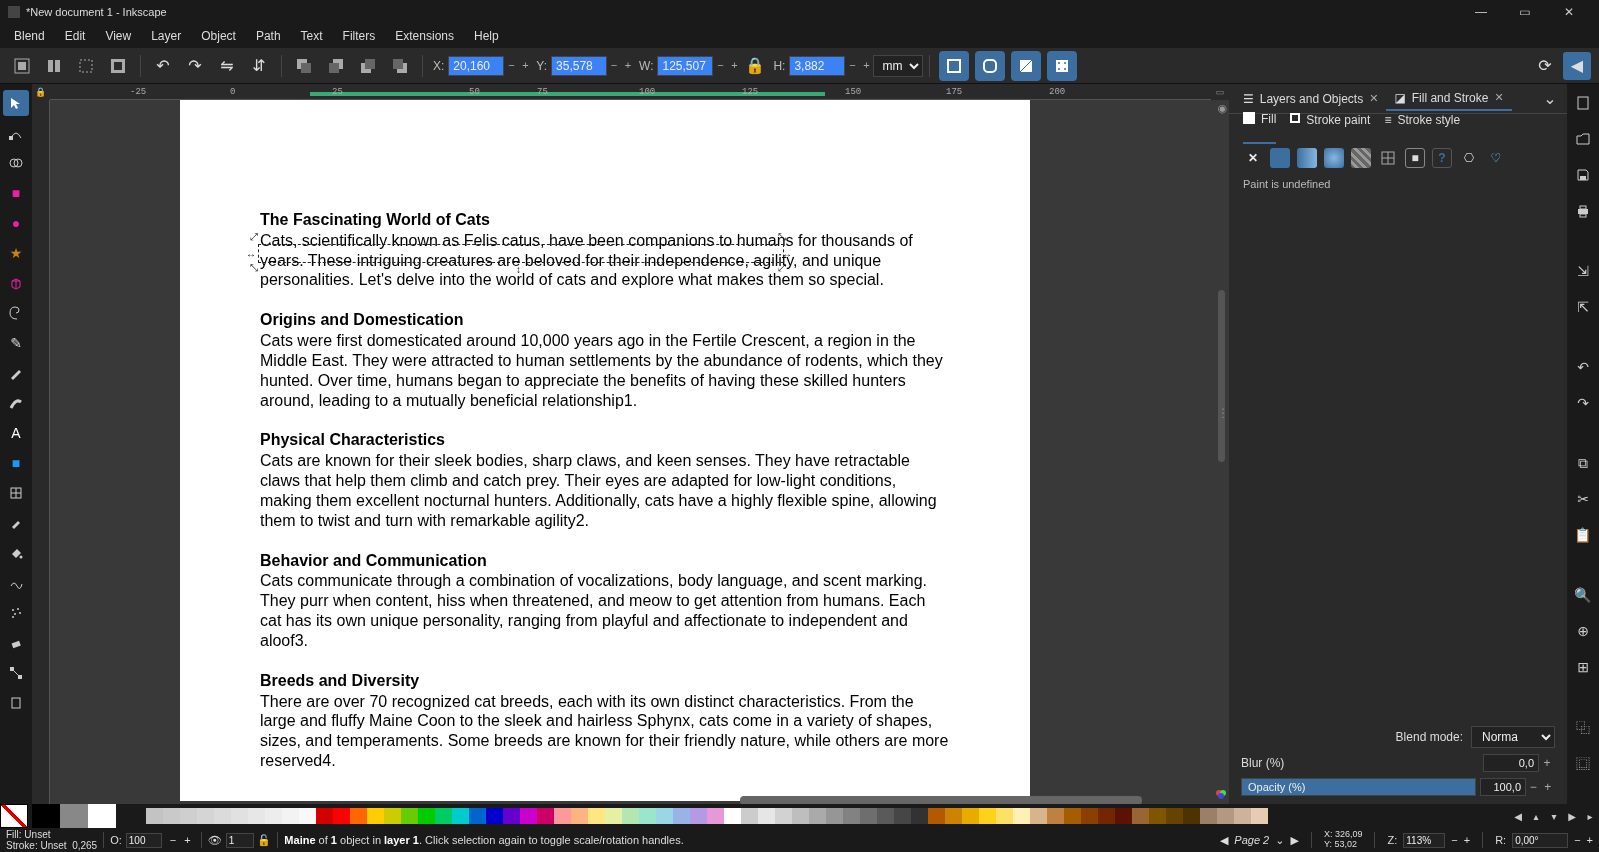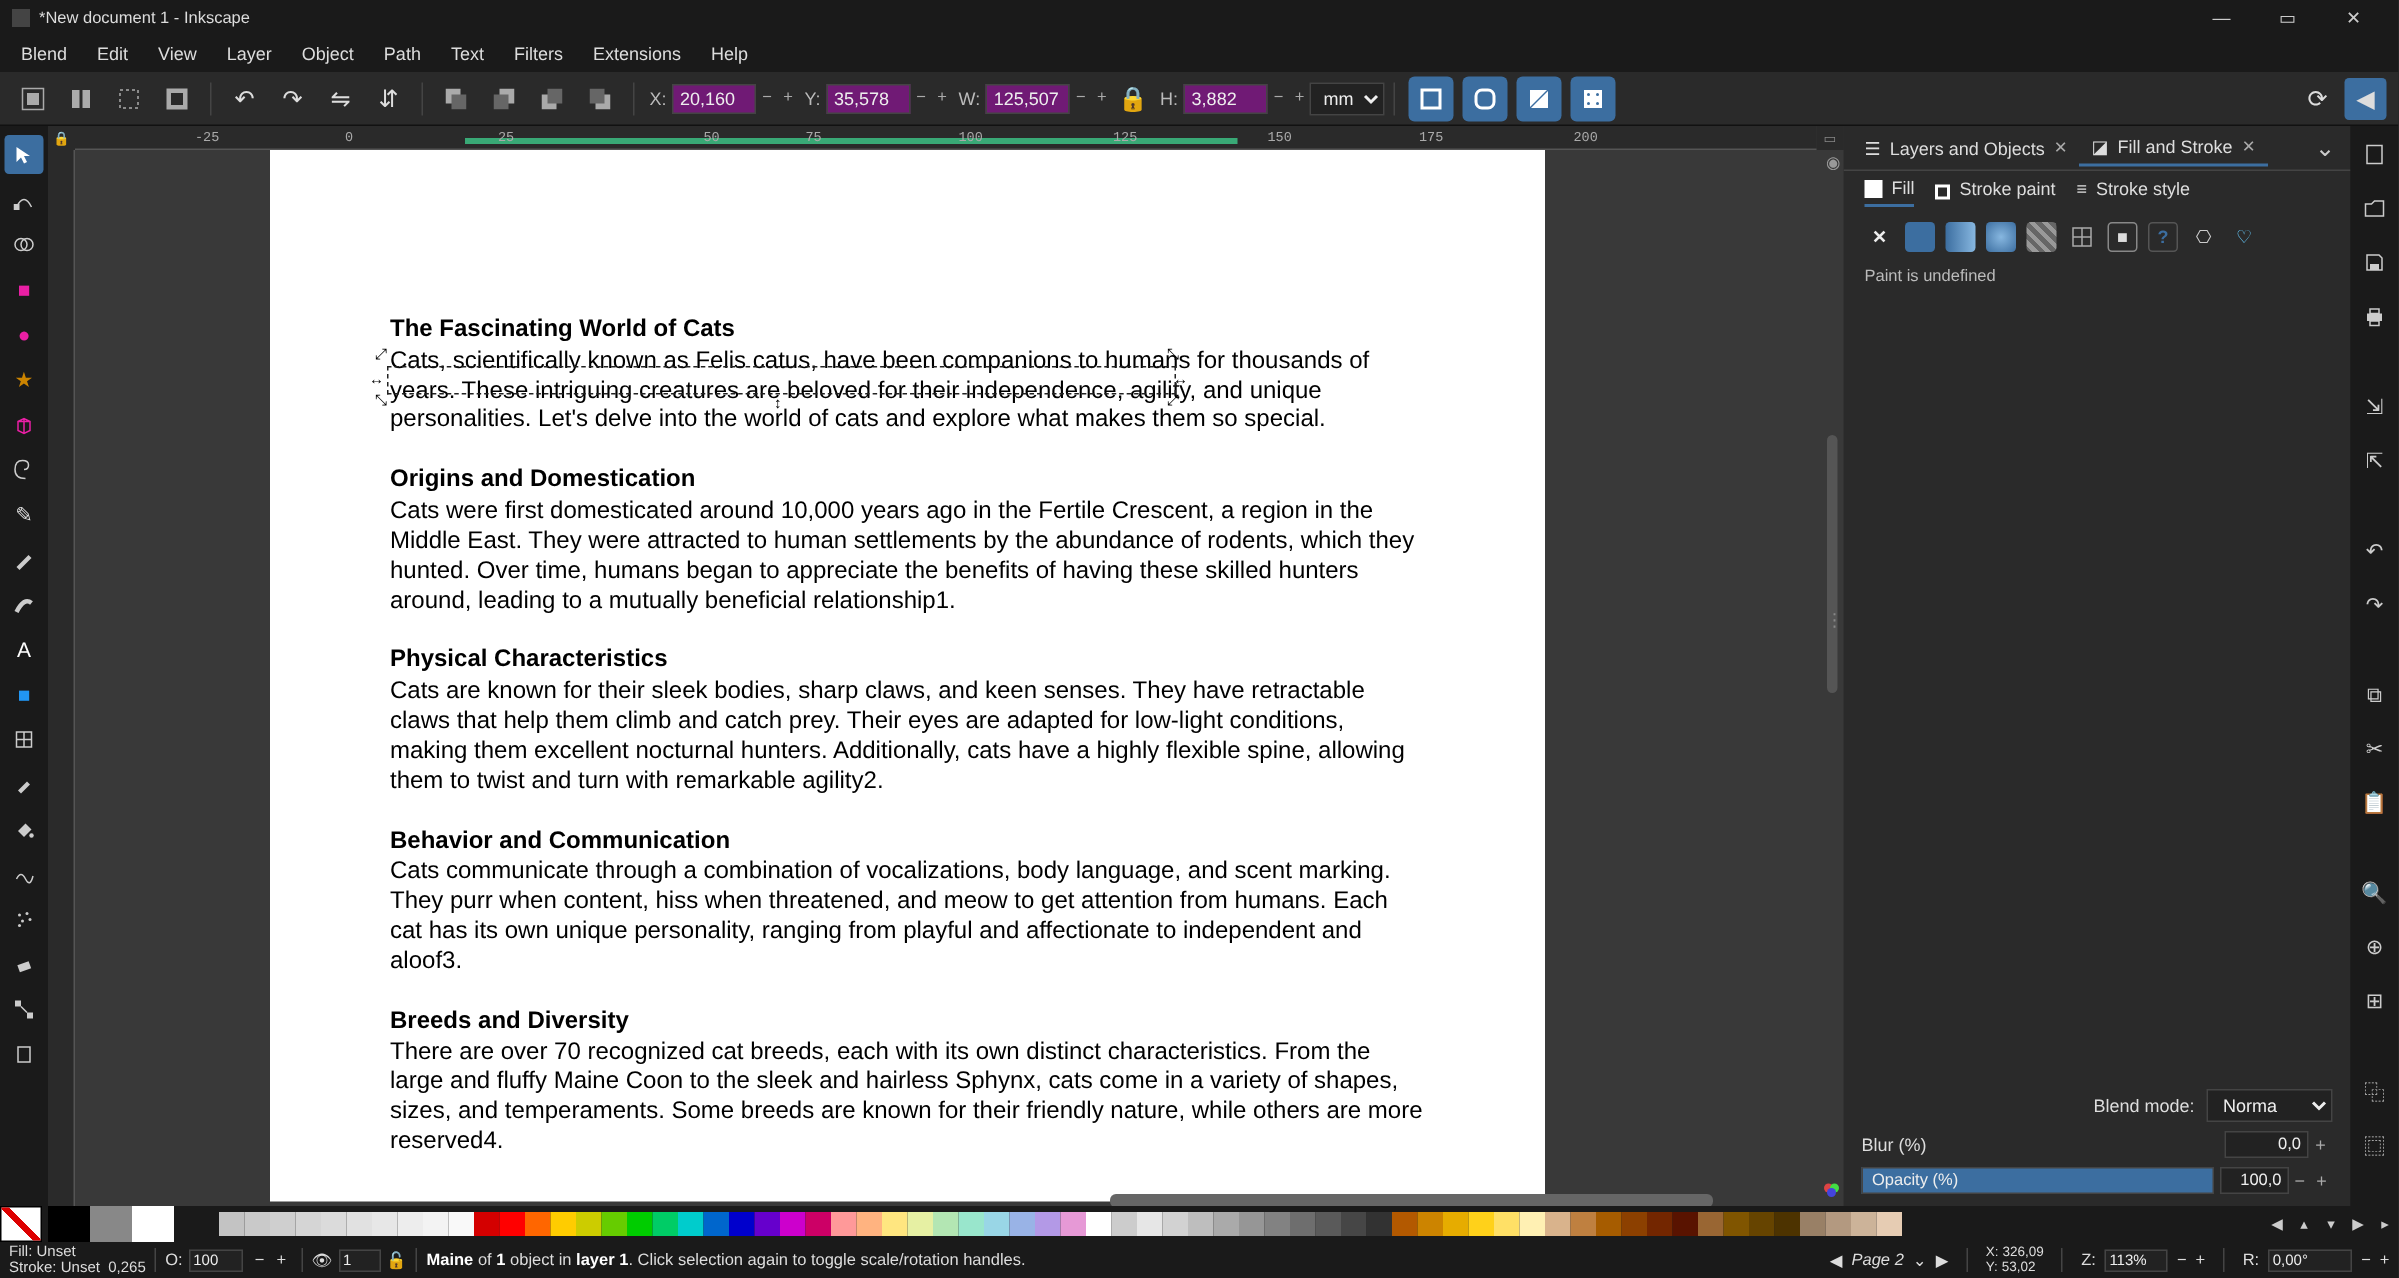--- a/index.html
+++ b/index.html
@@ -13,21 +13,21 @@
 
 
 .menubar { height: 24px; background: #1a1a1a; display: flex; align-items: center; padding: 0 4px; font-size: 12px; }
 .menubar .menu-item { padding: 4px 10px; cursor: pointer; }
 
 
 .tooloptions { height: 36px; background: #2a2a2a; display: flex; align-items: center; padding: 0 6px; border-bottom: 1px solid #111; }
 .tooloptions .tbtn { width: 28px; height: 28px; display: flex; align-items: center; justify-content: center; margin: 0 2px; border-radius: 3px; }
 .tooloptions .sep { width: 1px; height: 22px; background: #444; margin: 0 6px; }
 .tooloptions .lbl { font-size: 12px; margin: 0 4px; color: #bbb; }
-.tooloptions input.numfield { width: 56px; background: #701a75; border: 1px solid #444; color: #eee; font-size: 12px; padding: 2px 4px; }
+.tooloptions input.numfield { width: 56px; background: #3b82f6; border: 1px solid #444; color: #eee; font-size: 12px; padding: 2px 4px; }
 .tooloptions .pm { width: 14px; height: 14px; font-size: 11px; color: #aaa; text-align: center; }
 .tooloptions select { background: #222; border: 1px solid #444; color: #eee; font-size: 12px; padding: 2px 4px; }
 .tooloptions .round-btn { width: 30px; height: 30px; background: #3c6ea0; border-radius: 4px; margin: 0 3px; display: flex; align-items: center; justify-content: center; }
 
 
 .main { display: flex; height: calc(852px - 24px - 24px - 36px - 24px - 24px); }
 .toolbox { width: 32px; background: #1a1a1a; display: flex; flex-direction: column; align-items: center; padding-top: 4px; }
 .toolbox .tool { width: 26px; height: 26px; margin: 2px 0; display: flex; align-items: center; justify-content: center; border-radius: 3px; font-size: 14px; }
 .toolbox .tool.active { background: #3c6ea0; }
 .toolbox .tool.pink { color: #e91fa4; }
@@ -56,21 +56,21 @@
 .dots-right { position: absolute; right: 0px; top: 306px; color: #888; font-size: 12px; }
 
 
 .right-panel { width: 338px; background: #2a2a2a; display: flex; flex-direction: column; }
 .panel-tabs { height: 30px; display: flex; align-items: center; padding: 0 6px; }
 .panel-tab { padding: 4px 8px; font-size: 12px; display: flex; align-items: center; gap: 6px; }
 .panel-tab .close-x { color: #aaa; font-size: 11px; }
 .panel-tab.active { border-bottom: 2px solid #3c6ea0; }
 .panel-tabs .chev { margin-left: auto; width: 22px; text-align: center; color: #ccc; }
 .fill-tabs { height: 28px; display: flex; align-items: center; gap: 14px; padding: 0 14px; font-size: 12px; }
-.fill-tabs .ftab { display: flex; align-items: flex-end; gap: 6px; padding-bottom: 4px; }
+.fill-tabs .ftab { display: flex; align-items: flex-start; gap: 6px; padding-bottom: 16px; }
 .fill-tabs .ftab.active { border-bottom: 2px solid #3c6ea0; }
 .fill-tabs .sw { width: 12px; height: 12px; background: #fff; display: inline-block; }
 .fill-tabs .sw.outline { background: transparent; border: 2px solid #fff; width: 10px; height: 10px; }
 .paint-row { padding: 6px 14px; display: flex; gap: 7px; align-items: center; }
 .paint-row .psw { width: 20px; height: 20px; display: flex; align-items: center; justify-content: center; font-size: 12px; border-radius: 3px; }
 .paint-row .psw.x { color: #eee; font-weight: bold; }
 .paint-row .psw.flat { background: #3c6ea0; }
 .paint-row .psw.lg { background: linear-gradient(90deg,#3c6ea0,#87b7e0); }
 .paint-row .psw.rg { background: radial-gradient(circle,#87b7e0,#3c6ea0); }
 .paint-row .psw.pat { background: repeating-linear-gradient(45deg,#666,#666 3px,#999 3px,#999 6px); }

